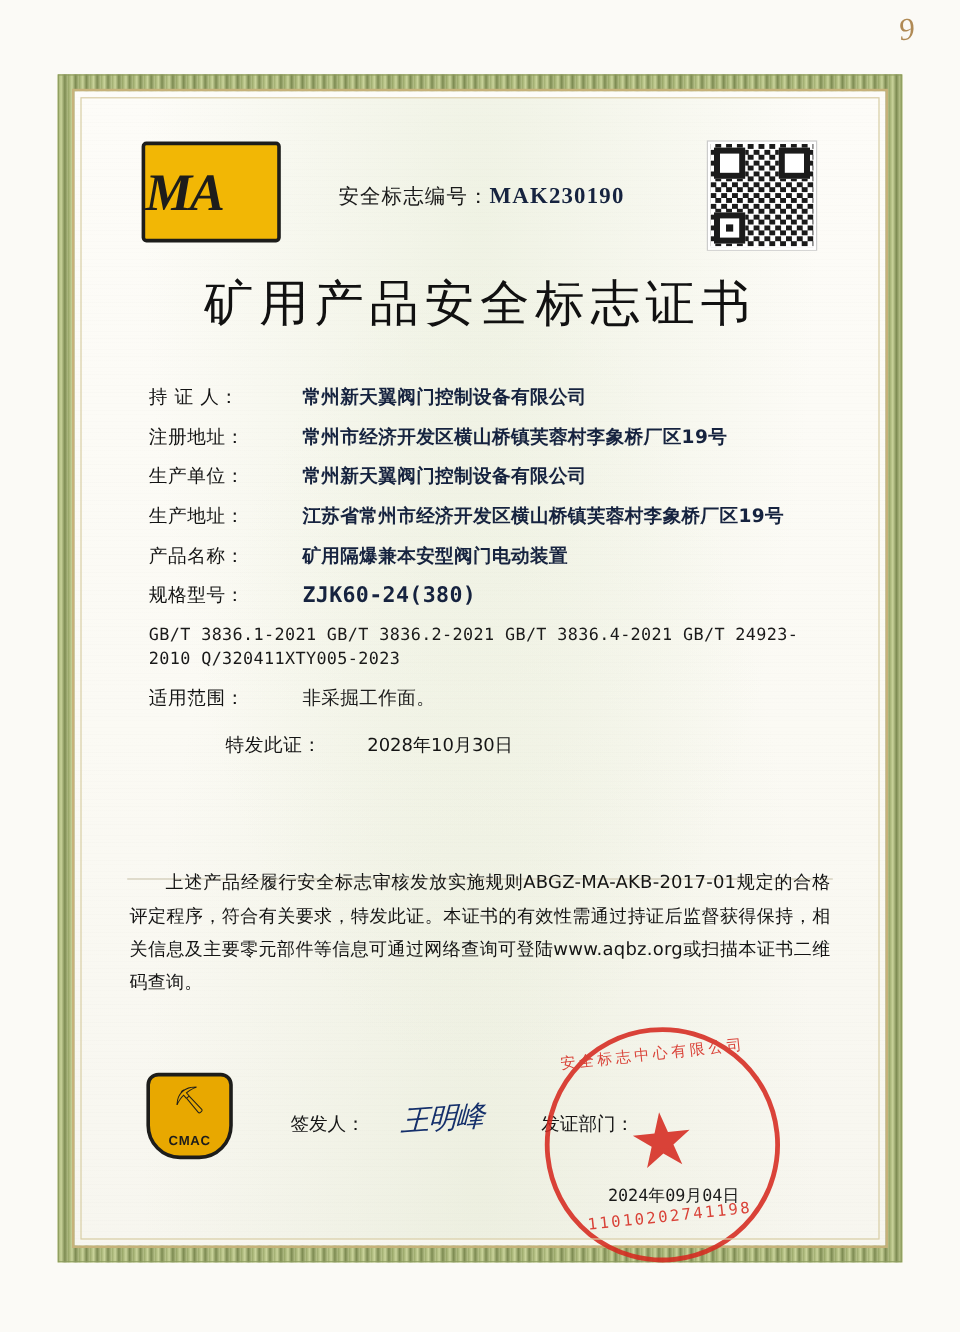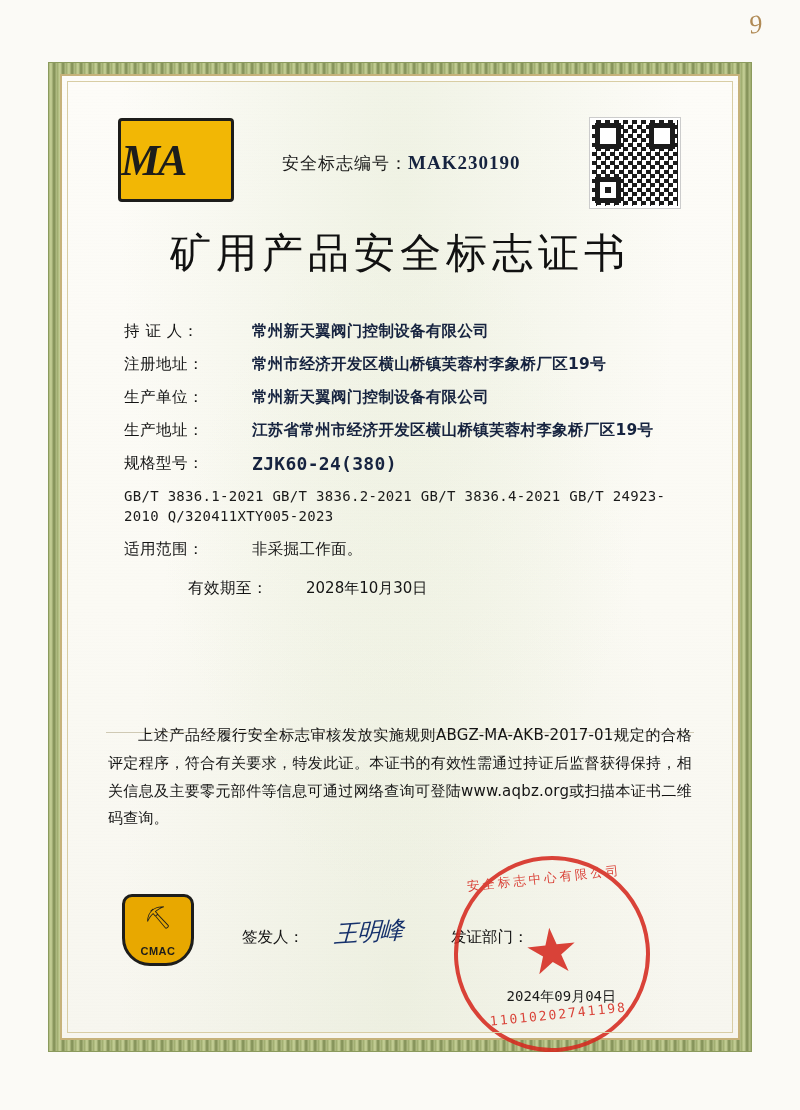--- a/index.html
+++ b/index.html
@@ -425,38 +425,42 @@
           <div class="row">
             <div class="lbl">生产单位：</div>
             <div class="val">常州新天翼阀门控制设备有限公司</div>
           </div>
 
           <div class="row">
             <div class="lbl">生产地址：</div>
             <div class="val">江苏省常州市经济开发区横山桥镇芙蓉村李象桥厂区19号</div>
           </div>
 
+          <div class="row">
+            <div class="lbl">产品名称：</div>
+            <div class="val">矿用隔爆兼本安型阀门电动装置</div>
+          </div>
 
           <div class="row">
             <div class="lbl">规格型号：</div>
             <div class="val mono">ZJK60-24(380)</div>
           </div>
 
           <div class="row">
             <div class="val norm">GB/T 3836.1-2021 GB/T 3836.2-2021 GB/T 3836.4-2021 GB/T 24923-2010 Q/320411XTY005-2023</div>
           </div>
 
           <div class="row">
             <div class="lbl">适用范围：</div>
             <div class="val plain">非采掘工作面。</div>
           </div>
 
           <div class="row-dates">
             <div class="date-block second">
-              <div class="lbl">有效期至：</div>
+              <div class="lbl">特发此证：</div>
               <div class="dval">2028年10月30日</div>
             </div>
           </div>
 
 
         </div>
 
         <div class="divider"></div>
 
         <div class="statement">上述产品经履行安全标志审核发放实施规则ABGZ-MA-AKB-2017-01规定的合格评定程序，符合有关要求，特发此证。本证书的有效性需通过持证后监督获得保持，相关信息及主要零元部件等信息可通过网络查询可登陆www.aqbz.org或扫描本证书二维码查询。</div>

